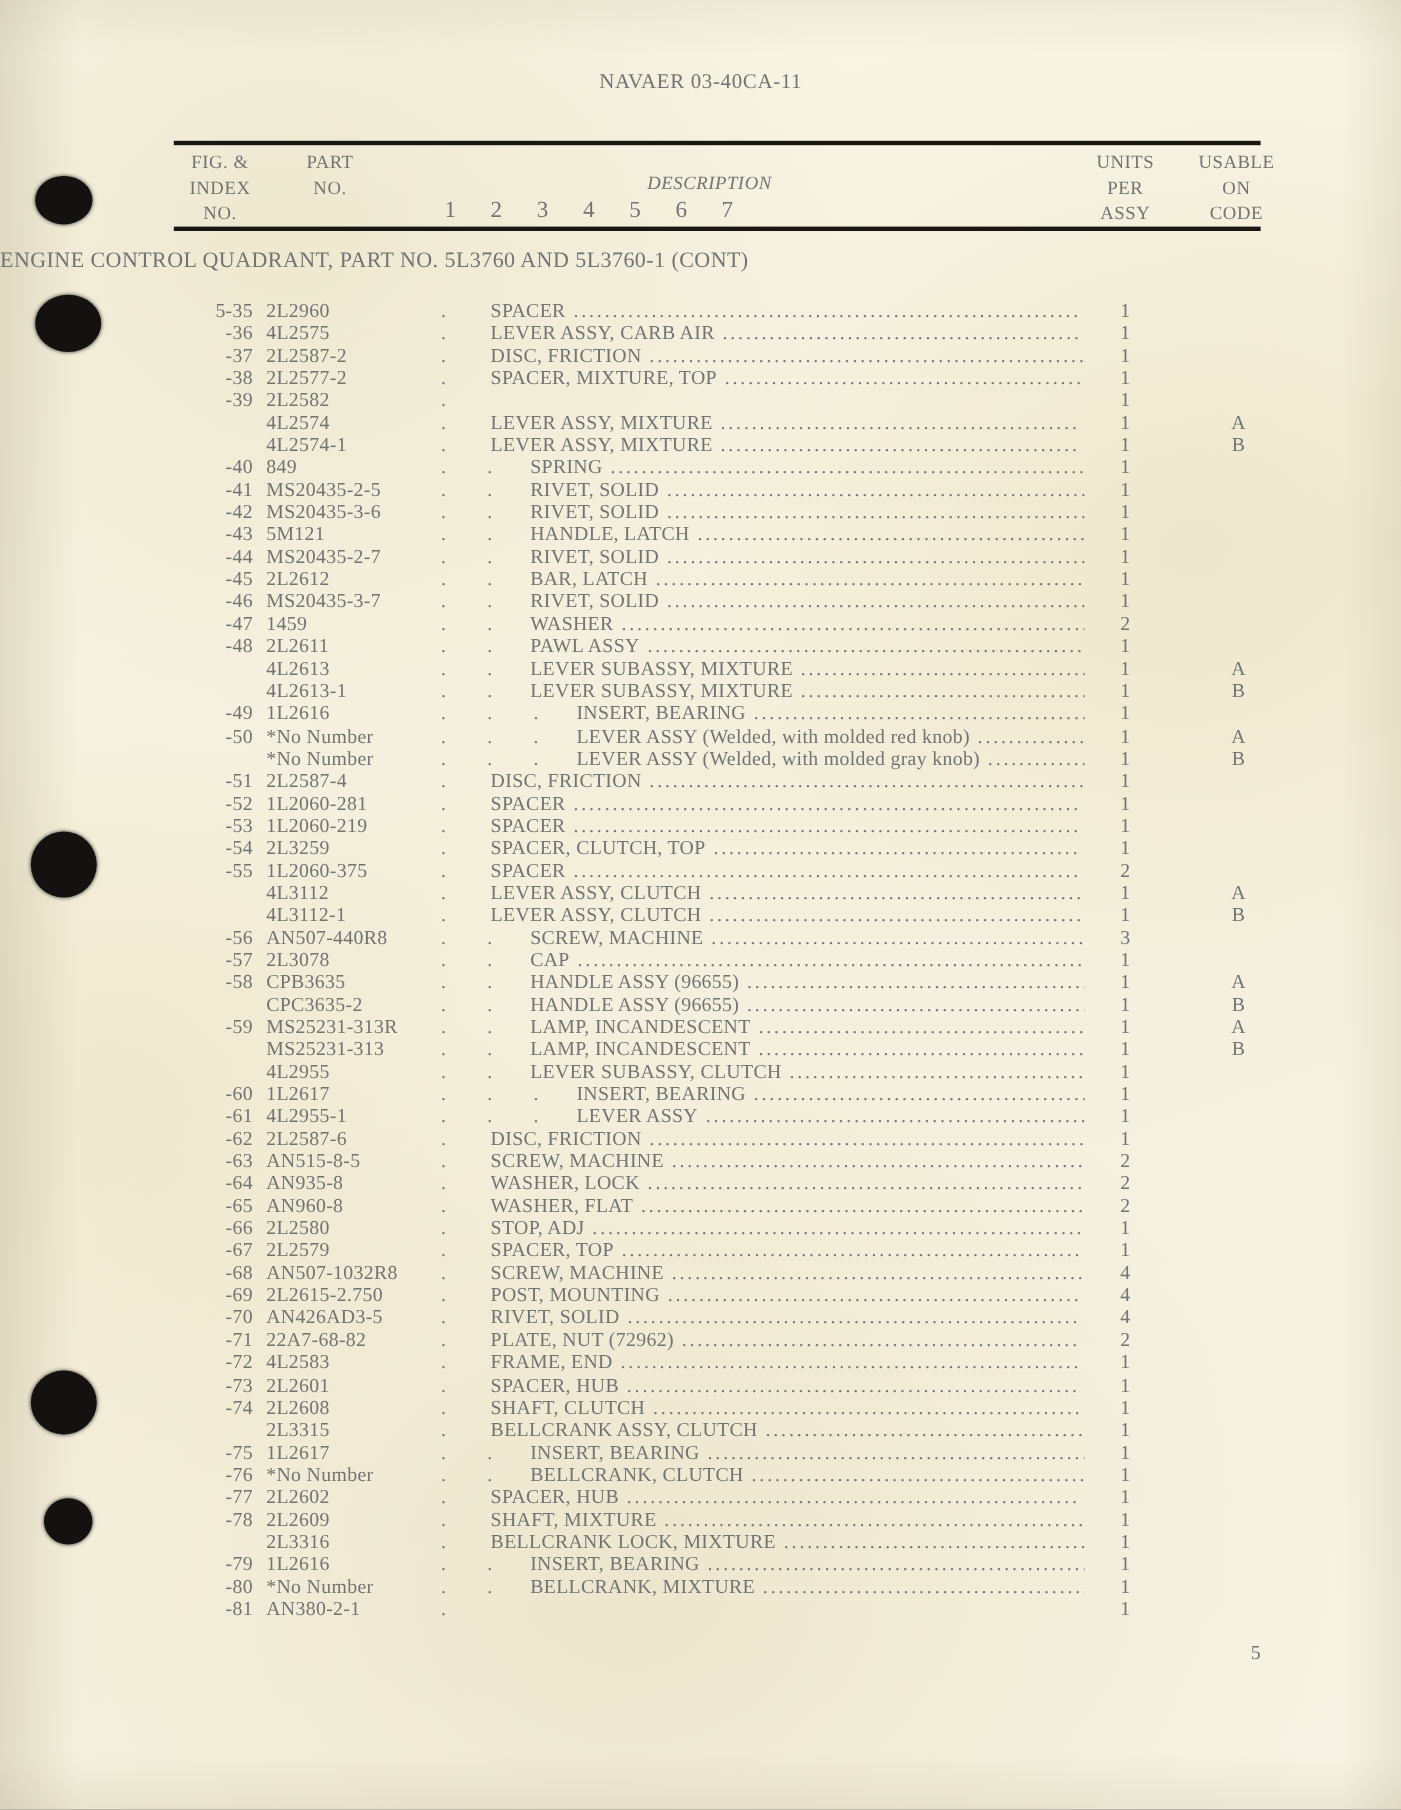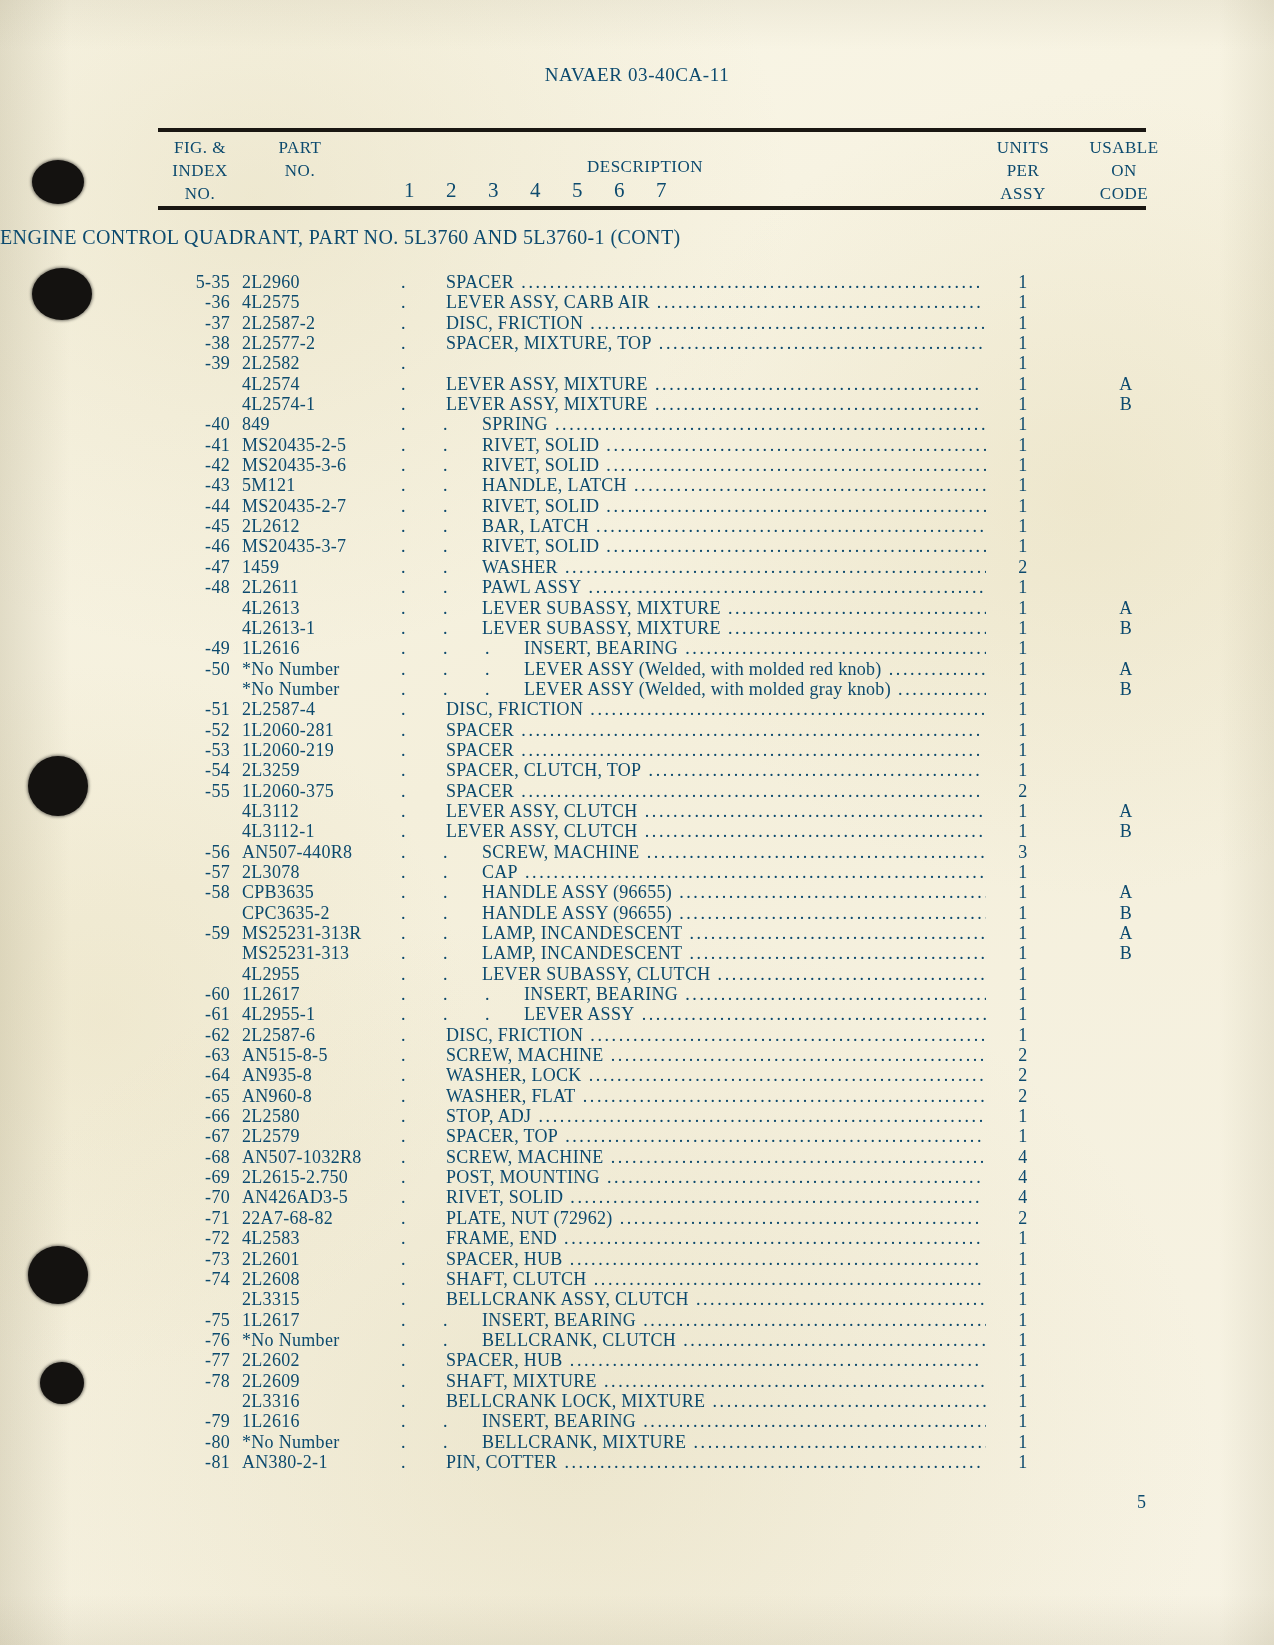--- a/index.html
+++ b/index.html
@@ -7,21 +7,21 @@
     padding: 0;
     background: #76746b;
   }
   .page {
     position: relative;
     width: 1274px;
     height: 1645px;
     background: #f6f2df;
     overflow: hidden;
     font-family: "Liberation Serif", "DejaVu Serif", serif;
-    color: #0c4a6e;
+    color: #737373;
   }
   
   .paper-tint {
     position: absolute;
     inset: 0;
     background:
       radial-gradient(ellipse 60% 40% at 20% 12%, rgba(214,203,160,0.30), rgba(214,203,160,0) 70%),
       radial-gradient(ellipse 50% 35% at 85% 30%, rgba(221,210,168,0.28), rgba(221,210,168,0) 70%),
       radial-gradient(ellipse 70% 45% at 45% 88%, rgba(210,198,152,0.26), rgba(210,198,152,0) 72%),
       radial-gradient(ellipse 40% 30% at 8% 62%, rgba(226,216,178,0.30), rgba(226,216,178,0) 72%),
@@ -69,21 +69,21 @@
   .colhead {
     position: absolute;
     font-size: 17px;
     line-height: 23px;
     letter-spacing: 0.5px;
     text-align: center;
     white-space: pre-line;
   }
   .ch-figindex { top: 136px; left: 158px; width: 84px; }
   .ch-part     { top: 136px; left: 255px; width: 90px; }
-  .ch-desc     { top: 155px; left: 560px; width: 170px; }
+  .ch-desc     { top: 155px; left: 560px; width: 170px; font-style: italic; }
   .ch-units    { top: 136px; left: 980px; width: 86px; }
   .ch-usable   { top: 136px; left: 1078px; width: 92px; text-align: center; }
 
   .desc-levels {
     position: absolute;
     top: 178px;
     left: 404px;
     font-size: 21px;
     letter-spacing: 0.5px;
   }
@@ -669,20 +669,19 @@
         <span class="c-part">*No Number</span>
         <span class="c-dots-lvl"><i>.</i><i>.</i></span>
         <span class="c-desc ind2"><span class="txt">BELLCRANK, MIXTURE</span><span class="lead"> ..............................................</span></span>
         <span class="c-qty">1</span>
         <span class="c-code"></span>
       </div>
       <div class="row">
         <span class="c-index">-81</span>
         <span class="c-part">AN380-2-1</span>
         <span class="c-dots-lvl"><i>.</i></span>
-        <span class="c-desc ind1"><span class="txt">PIN, COTTER</span><span class="lead"> ...........................................................</span></span>
         <span class="c-qty">1</span>
         <span class="c-code"></span>
       </div>
     </div>
 
   <div class="page-number">5</div>
 </div>
 
 </body></html>

